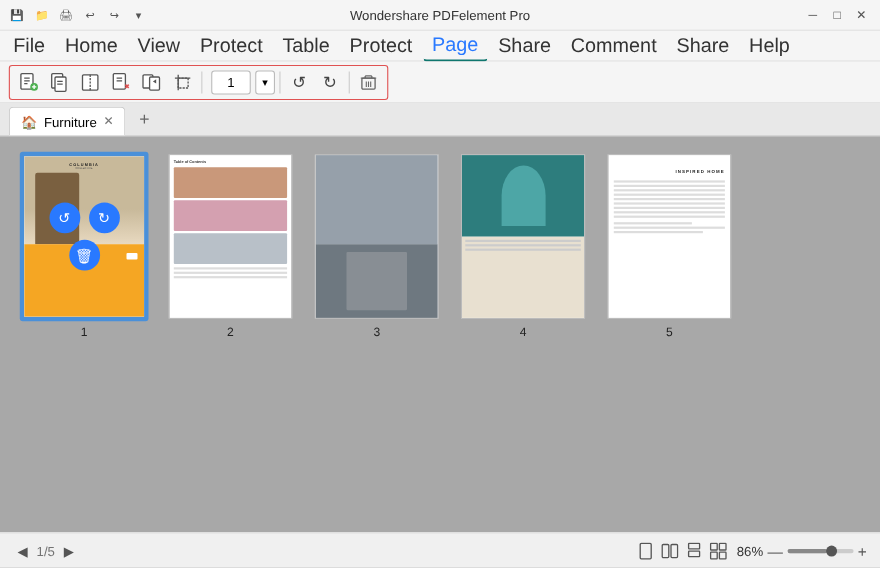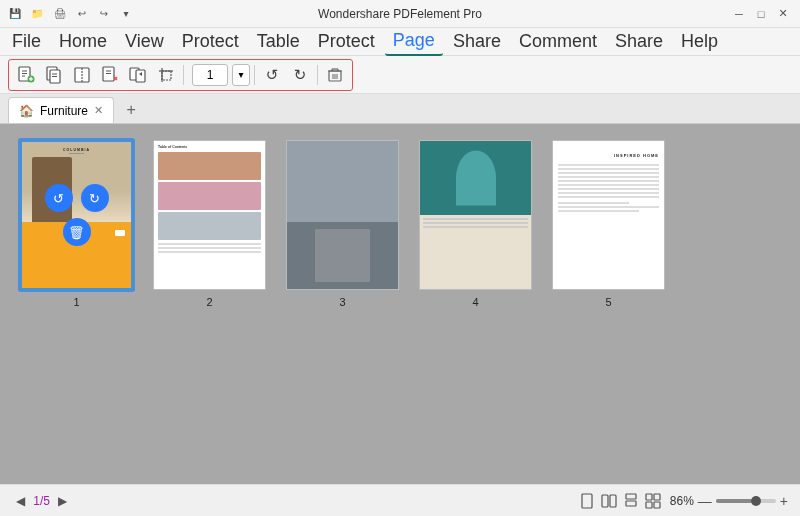--- a/index.html
+++ b/index.html
@@ -201,21 +201,21 @@
       border-top: 1px solid #ddd;
       display: flex;
       align-items: center;
       justify-content: space-between;
       padding: 0 12px;
     }
     .status-left { display: flex; align-items: center; gap: 8px; }
     .status-right { display: flex; align-items: center; gap: 8px; }
     .status-nav { display: flex; align-items: center; gap: 4px; color: #555; font-size: 12px; }
     .status-nav-btn { cursor: pointer; font-size: 12px; color: #555; padding: 2px 4px; }
-    .status-page-info { font-size: 12px; color: #a21caf; }
+    .status-page-info { font-size: 12px; color: #737373; }
     .status-view-icons { display: flex; gap: 4px; align-items: center; }
     .view-icon { width: 18px; height: 18px; display: flex; align-items: center; justify-content: center; font-size: 11px; color: #555; cursor: pointer; }
     .zoom-section { display: flex; align-items: center; gap: 4px; justify-content: flex-end; }
     .zoom-pct { font-size: 12px; color: #333; }
     .zoom-slider-track { width: 60px; height: 4px; background: #ccc; border-radius: 2px; position: relative; }
     .zoom-slider-fill { width: 60%; height: 4px; background: #888; border-radius: 2px; }
     .zoom-slider-thumb { width: 10px; height: 10px; background: #555; border-radius: 50%; position: absolute; top: -3px; left: 58%; }
     .zoom-btn { cursor: pointer; color: #555; font-size: 14px; line-height: 1; }
   </style>
 </head>

